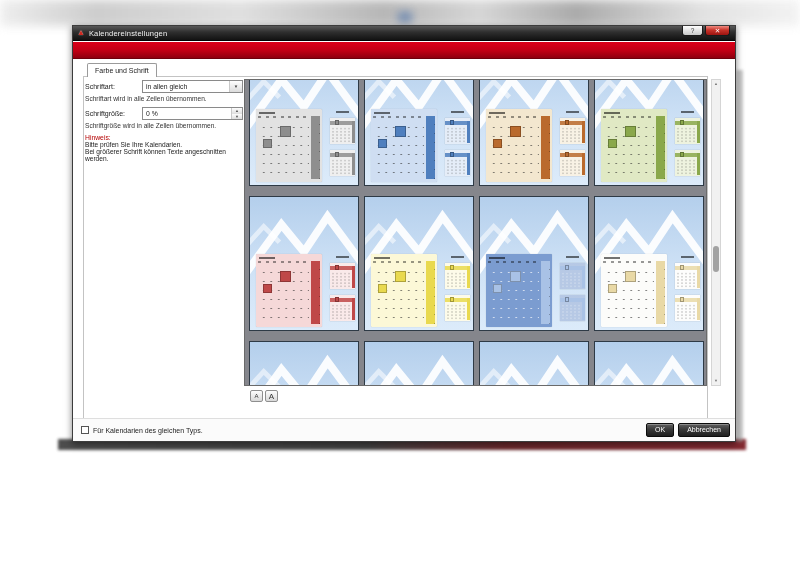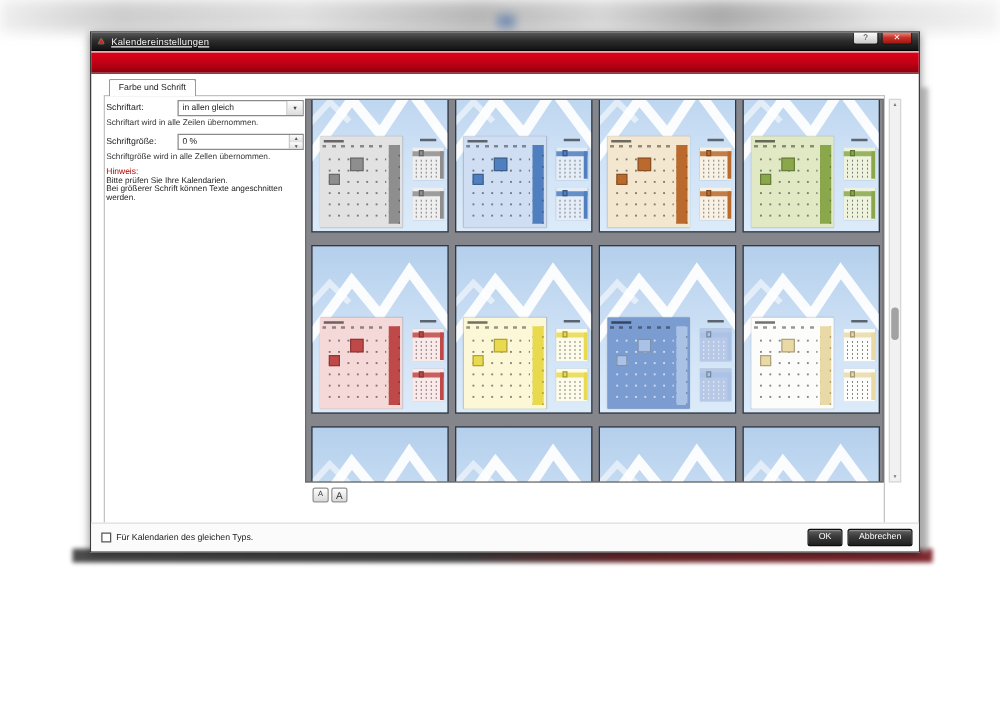--- a/index.html
+++ b/index.html
@@ -18,21 +18,21 @@
   .bd-right { position:absolute; left:736px; top:70px; width:7px; height:372px; background:#9a9a9a; filter:blur(1.5px); opacity:.55; }
 
   
   .window { position:absolute; left:72px; top:25px; width:664px; height:417px;
             background:#ffffff; border:1px solid #3c3c3c; box-shadow:0 2px 7px rgba(0,0,0,.5); }
 
   .titlebar { position:absolute; left:0; top:0; width:100%; height:15px;
               background:linear-gradient(#585858,#2e2e2e 45%,#121212);
               border-bottom:1px solid #000; display:flex; align-items:center; padding-left:4px; }
   .logo { color:#cf2a21; font-size:8px; line-height:8px; margin-right:4px; text-shadow:0 0 1px #fff; }
-  .title-text { color:#f2f2f2; font-size:7.5px; letter-spacing:.2px;text-decoration:underline; }
+  .title-text { color:#f2f2f2; font-size:7.5px; letter-spacing:.2px; }
   .tb-btns { position:absolute; right:5px; top:0; display:flex; gap:2px; }
   .tb-btn { width:21px; height:10px; border:1px solid #1a1a1a; border-top:none;
             border-radius:0 0 3px 3px; font-size:6.5px; line-height:9px; text-align:center; }
   .btn-help  { background:linear-gradient(#fdfdfd,#c9c9c9); color:#333; }
   .btn-close { background:linear-gradient(#ef8a80,#c8332a 45%,#9c1410); color:#fff; width:25px; }
 
   .banner { position:absolute; left:0; top:16px; width:100%; height:17px;
             background:linear-gradient(#dc0019,#c00014 55%,#8e000f); border-bottom:1px solid #6e000b; }
 
   

